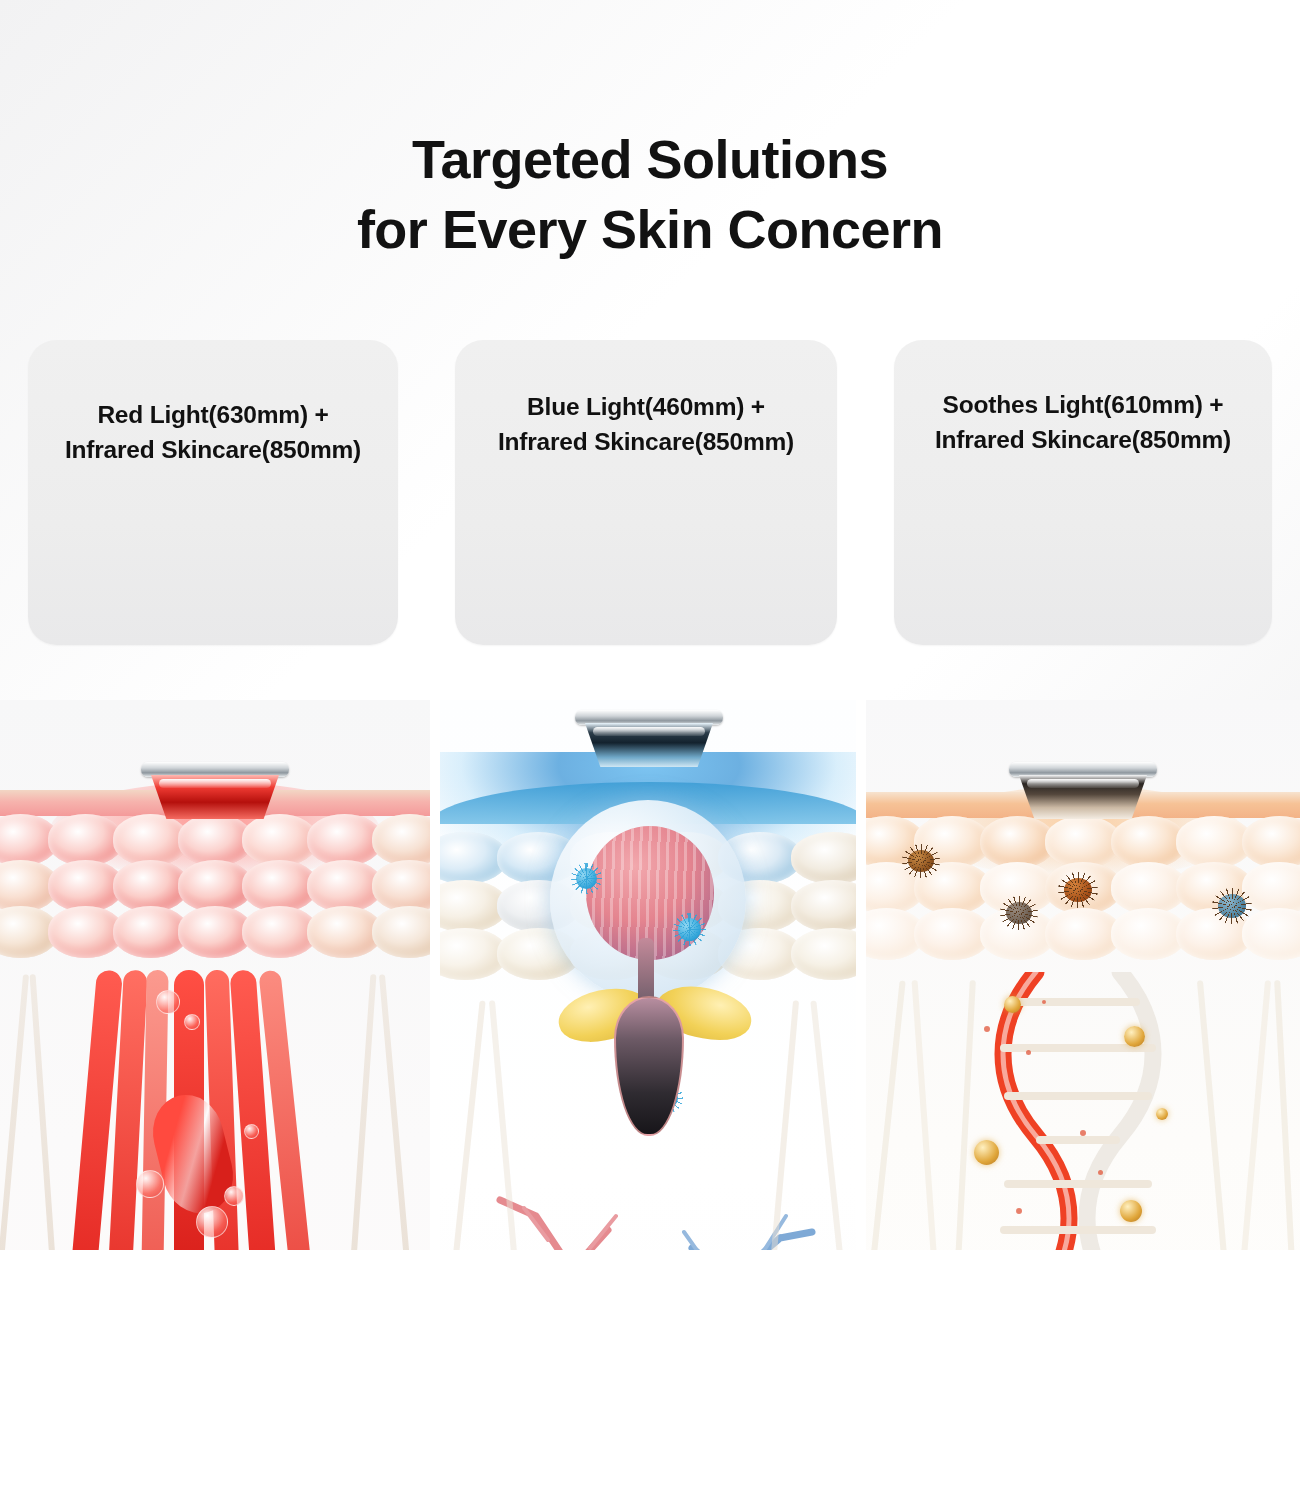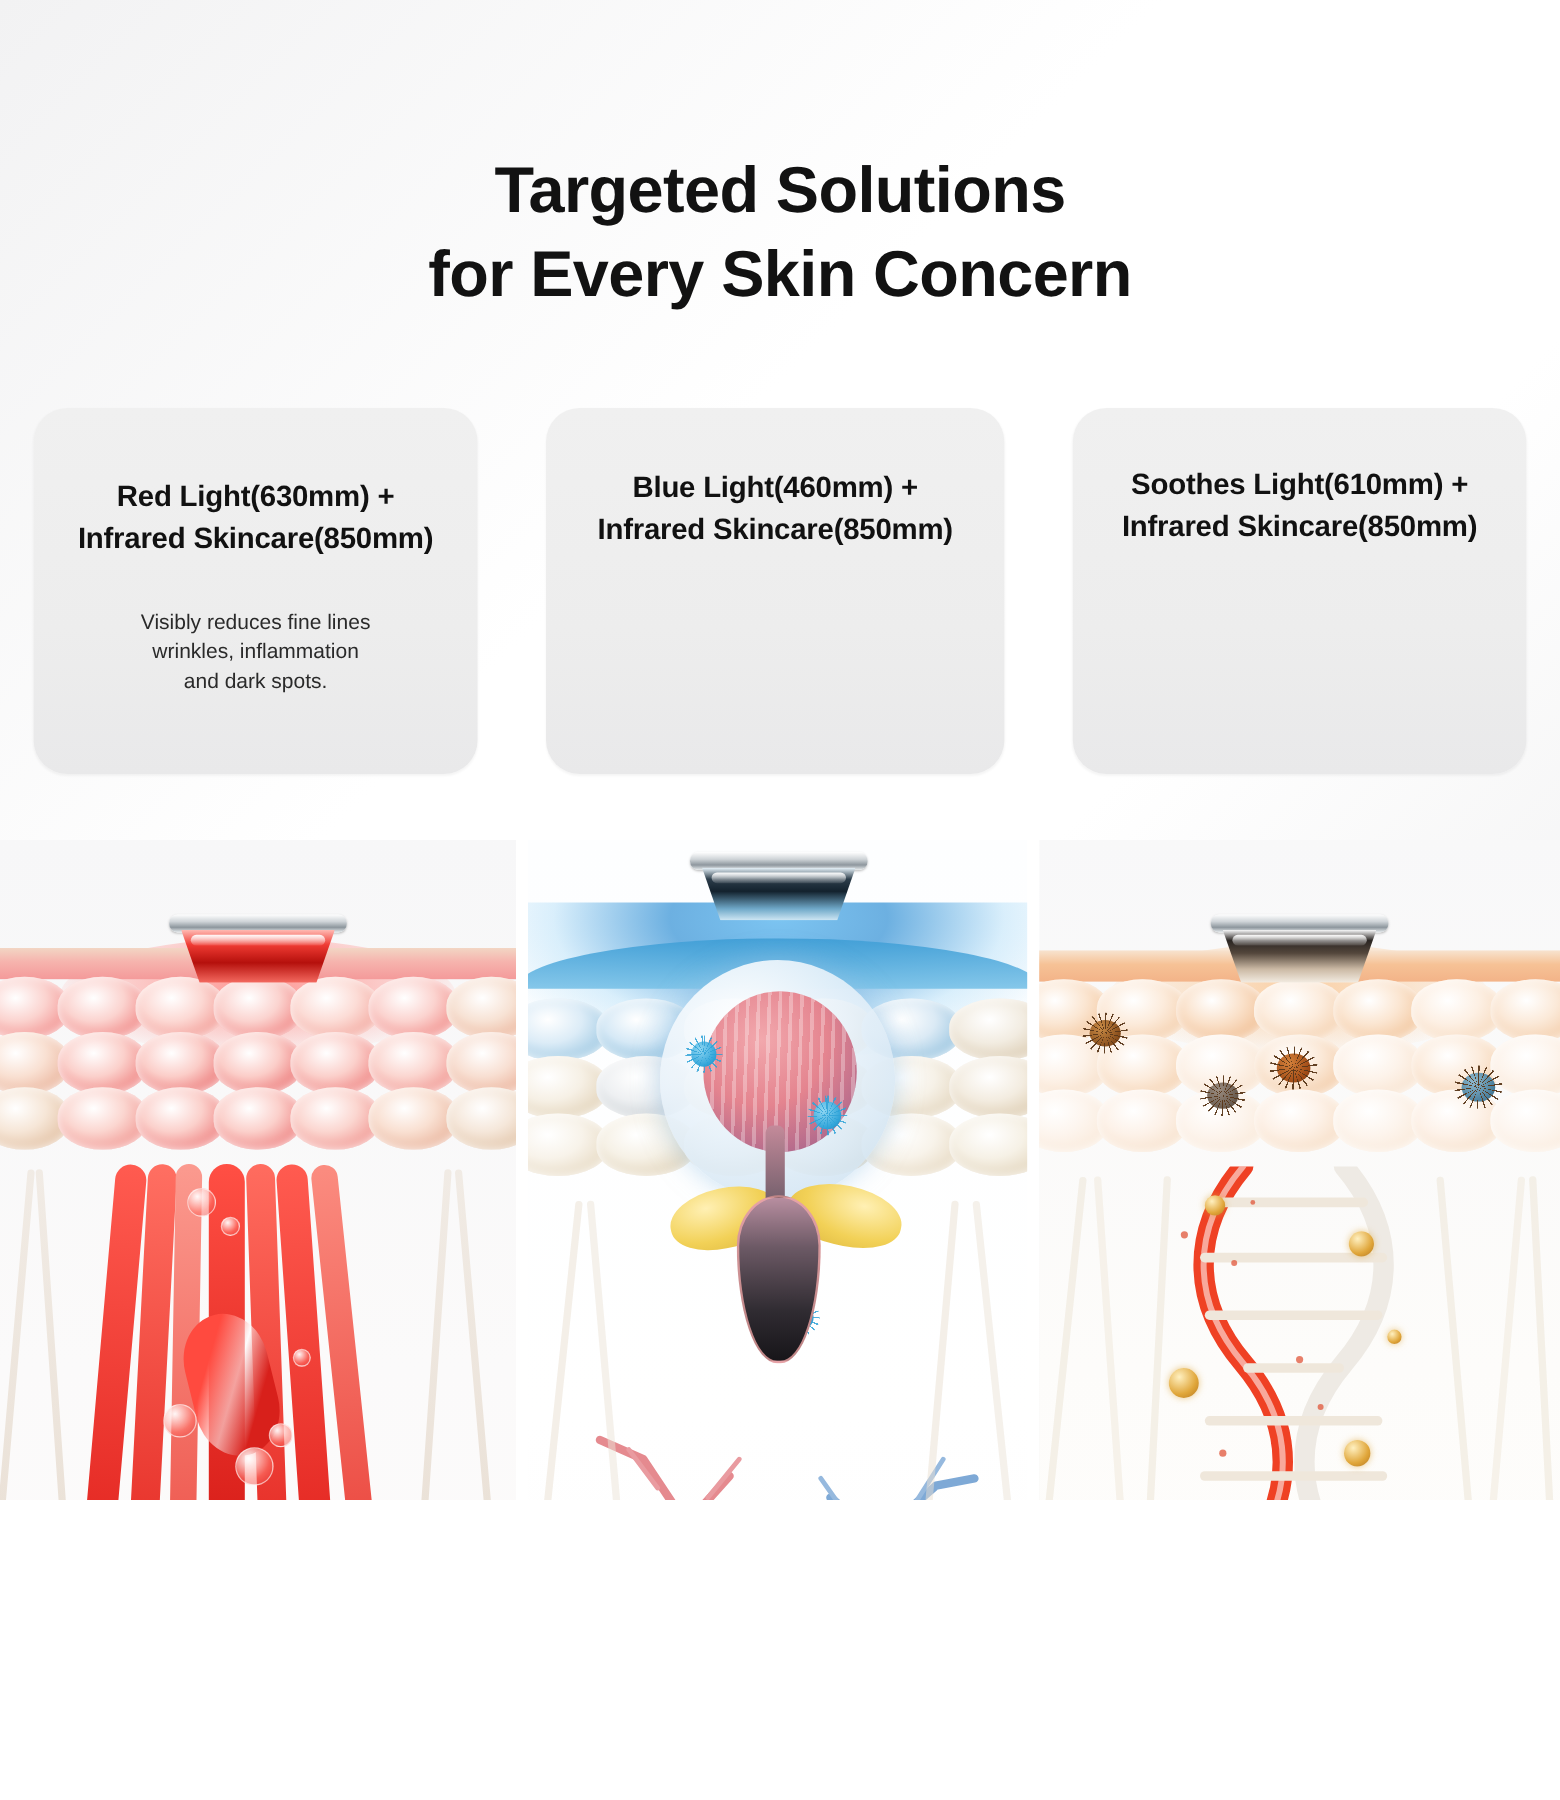--- a/index.html
+++ b/index.html
@@ -141,23 +141,20 @@
 <div id="stage">
 
   <h1 class="headline">Targeted Solutions
 for Every Skin Concern</h1>
 
   <div class="cards">
 
     <div class="card c1">
       <div class="card-title">Red Light(630mm) +
 Infrared Skincare(850mm)</div>
-      <div class="card-body">Visibly reduces fine lines
-wrinkles, inflammation
-and dark spots.</div>
     </div>
 
     <div class="card c2">
       <div class="card-title">Blue Light(460mm) +
 Infrared Skincare(850mm)</div>
     </div>
 
     <div class="card c3">
       <div class="card-title">Soothes Light(610mm) +
 Infrared Skincare(850mm)</div>

